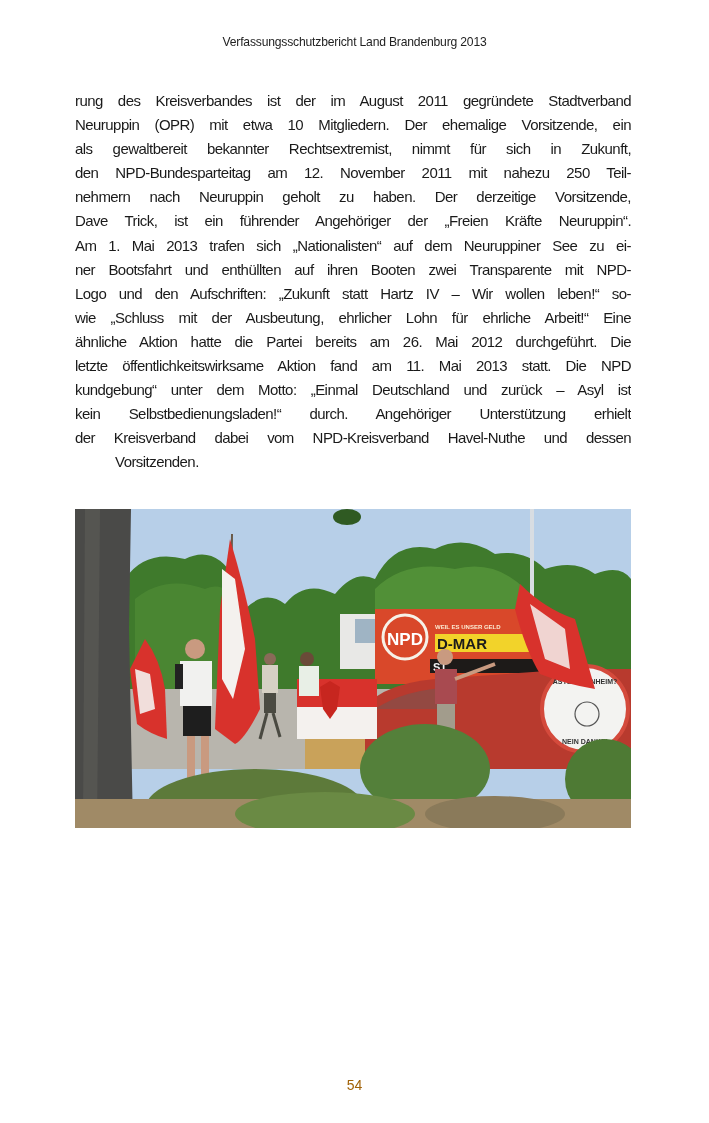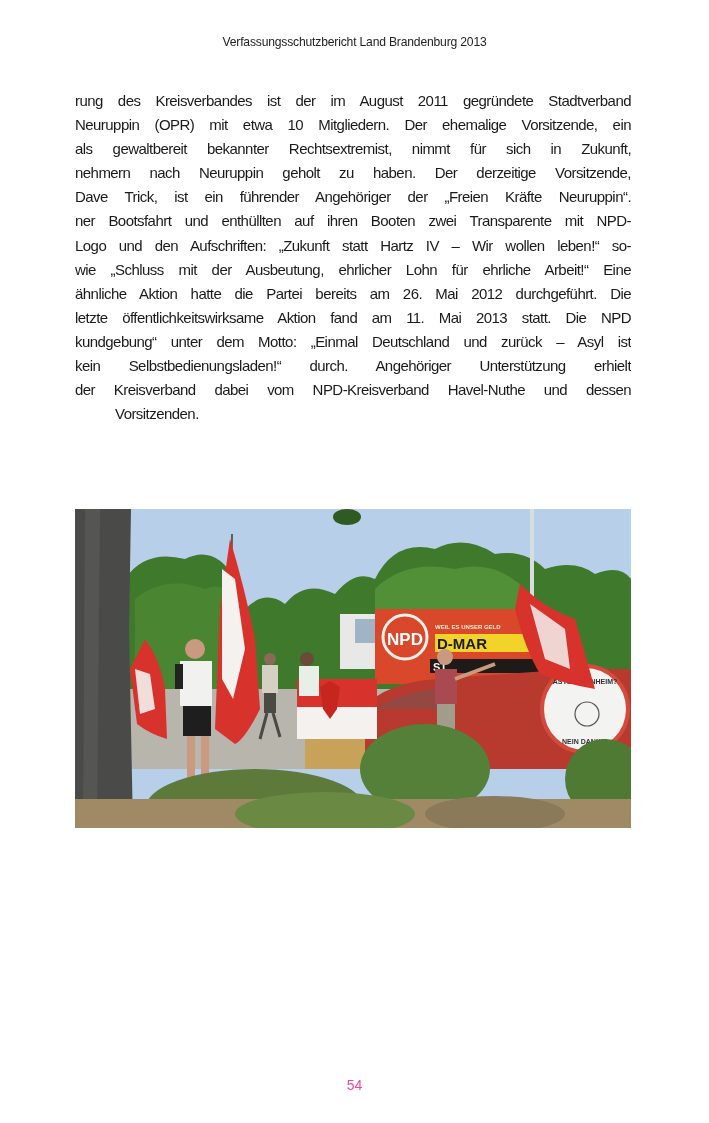--- a/index.html
+++ b/index.html
@@ -20,36 +20,38 @@
       height: 24.1px; overflow: hidden; letter-spacing: -0.55px;
     }
     .line.last { text-align-last: left; margin-left: 40px; }
     .photo {
       position: absolute; left: 75px; top: 509px; width: 556px; height: 319px;
       overflow: hidden; background: #7dd3fc;
     }
     .photo svg { display: block; }
     .page-number {
       position: absolute; left: 0; top: 1077px; width: 709px; text-align: center;
-      font-family: "Liberation Sans", sans-serif; font-size: 14px; color: #ec4899;
+      font-family: "Liberation Sans", sans-serif; font-size: 14px; color: #a16207;
     }
   </style>
 </head>
 <body>
 
 <div class="page">
 
   <div class="running-header">Verfassungsschutzbericht Land Brandenburg 2013</div>
 
   <div class="body-text">
     <span class="line">rung des Kreisverbandes ist der im August 2011 gegründete Stadtverband</span>
     <span class="line">Neuruppin (OPR) mit etwa 10 Mitgliedern. Der ehemalige Vorsitzende, ein</span>
     <span class="line">als gewaltbereit bekannter Rechtsextremist, nimmt für sich in Zukunft,</span>
+    <span class="line">den NPD-Bundesparteitag am 12. November 2011 mit nahezu 250 Teil-</span>
     <span class="line">nehmern nach Neuruppin geholt zu haben. Der derzeitige Vorsitzende,</span>
     <span class="line">Dave Trick, ist ein führender Angehöriger der „Freien Kräfte Neuruppin“.</span>
+    <span class="line">Am 1. Mai 2013 trafen sich „Nationalisten“ auf dem Neuruppiner See zu ei-</span>
     <span class="line">ner Bootsfahrt und enthüllten auf ihren Booten zwei Transparente mit NPD-</span>
     <span class="line">Logo und den Aufschriften: „Zukunft statt Hartz IV – Wir wollen leben!“ so-</span>
     <span class="line">wie „Schluss mit der Ausbeutung, ehrlicher Lohn für ehrliche Arbeit!“ Eine</span>
     <span class="line">ähnliche Aktion hatte die Partei bereits am 26. Mai 2012 durchgeführt. Die</span>
     <span class="line">letzte öffentlichkeitswirksame Aktion fand am 11. Mai 2013 statt. Die NPD</span>
     <span class="line">kundgebung“ unter dem Motto: „Einmal Deutschland und zurück – Asyl ist</span>
     <span class="line">kein Selbstbedienungsladen!“ durch. Angehöriger Unterstützung erhielt</span>
     <span class="line">der Kreisverband dabei vom NPD-Kreisverband Havel-Nuthe und dessen</span>
     <span class="line last">Vorsitzenden.</span>
   </div>

